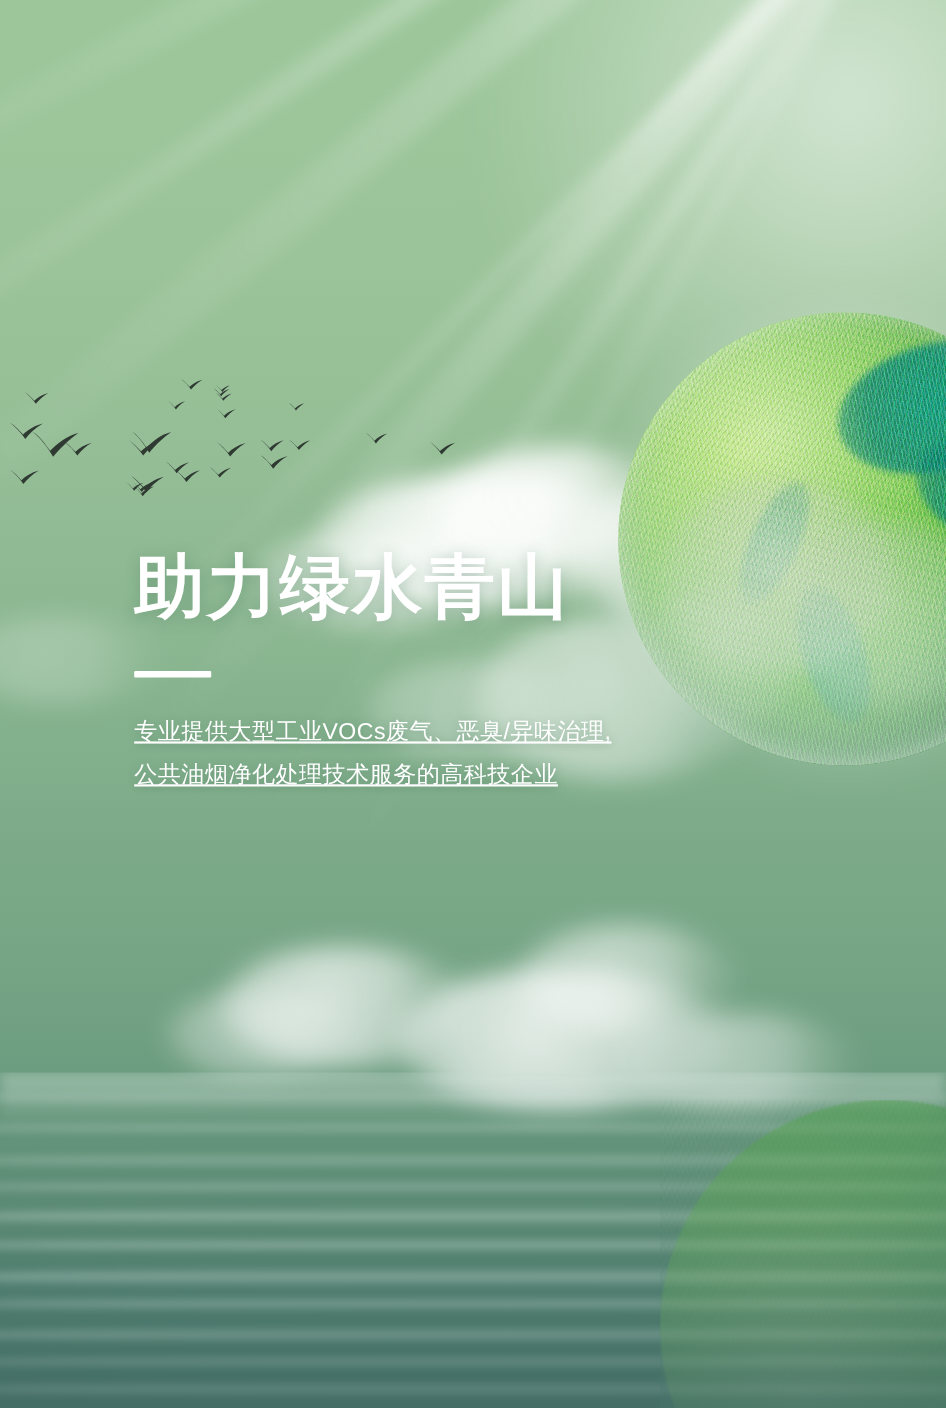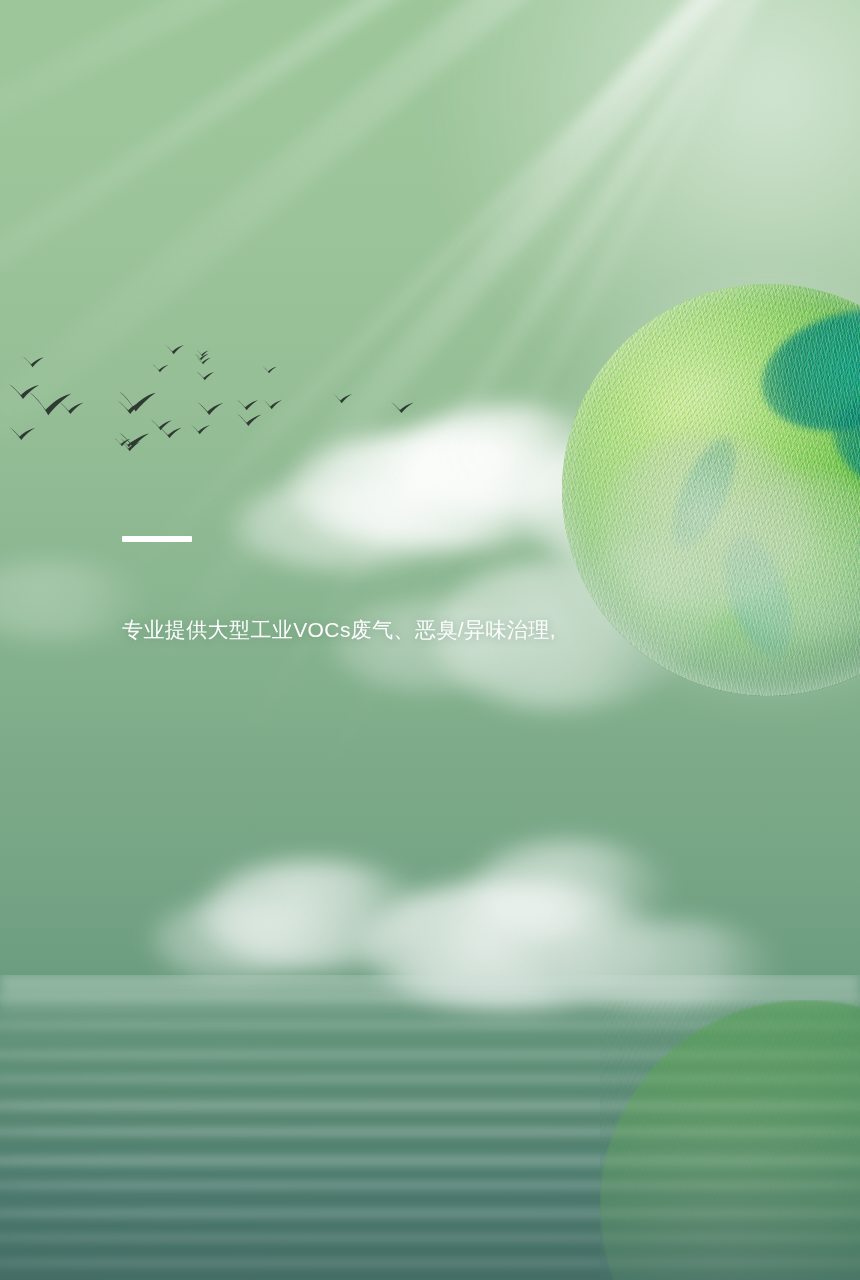--- a/index.html
+++ b/index.html
@@ -232,27 +232,28 @@
   }
   .divider {
     width: 70px;
     height: 6px;
     background: #ffffff;
     margin-top: 40px;
     margin-bottom: 0;
     border-radius: 1px;
   }
   .subcopy {
-    margin-top: 68px;
+    margin-top: 30px;
     color: #ffffff;
     font-size: 21px;
     line-height: 1.86;
     letter-spacing: 0.4px;
     text-shadow: 0 1px 8px rgba(60,110,85,0.35);
     white-space: nowrap;
+    text-decoration: underline;
   }
 </style>
 </head>
 <body>
 
 <div class="poster">
 
   <div class="rays">
     <div class="glow-corner"></div>
     <div class="ray r7"></div>
@@ -452,19 +453,21 @@
         </svg>
     </div>
     <div class="bird" style="left:196px; top:349px;">
       <svg width="14" height="8" viewBox="0 0 34 18">
           <path d="M1 2 C6 5 10 10 13 13 C17 9 23 5 31 3 C24 7 19 12 15 17 C11 11 6 6 1 2 Z" fill="#2f3a33"></path>
         </svg>
     </div>
   </div>
 
   <div class="copy">
+    <div class="headline">助力绿水青山</div>
     <div class="divider"></div>
     <div class="subcopy">
       <div>专业提供大型工业VOCs废气、恶臭/异味治理,</div>
+      <div>公共油烟净化处理技术服务的高科技企业</div>
     </div>
   </div>
 
 </div>
 
 </body></html>

